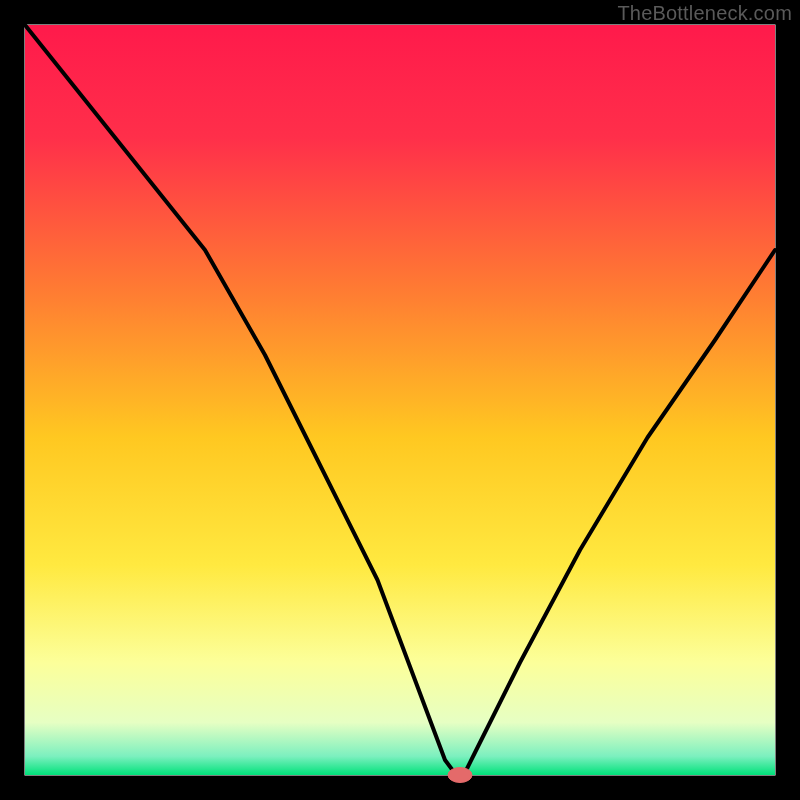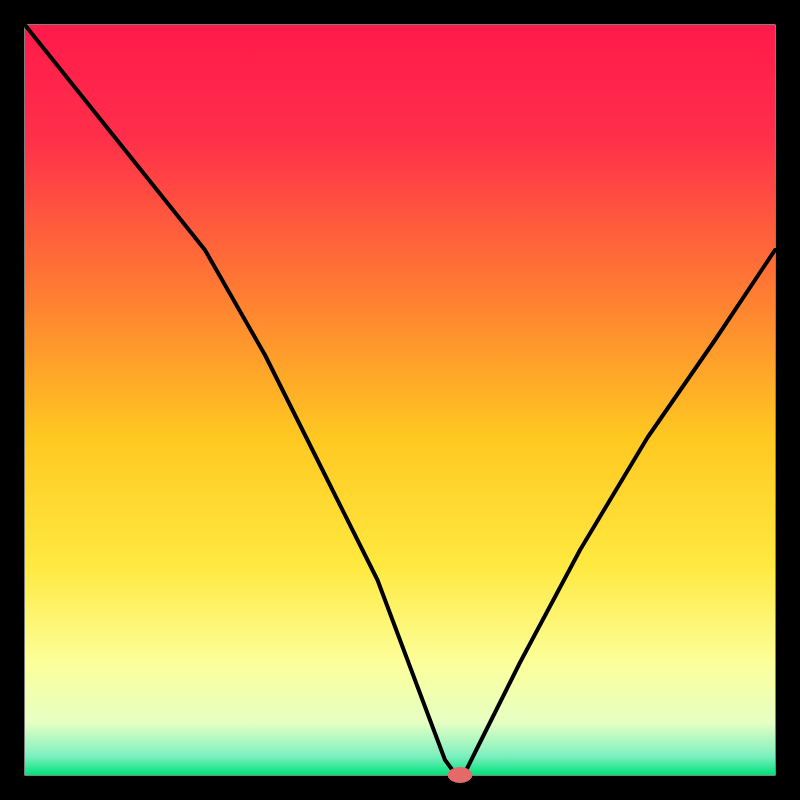--- a/index.html
+++ b/index.html
@@ -32,20 +32,21 @@
     top: 0;
     width: 800px;
     height: 800px;
   }
 </style>
 </head>
 <body>
 
 <div class="wrapper">
 
+  <div class="attribution">TheBottleneck.com</div>
 
   <svg class="chart" viewBox="0 0 800 800" preserveAspectRatio="none">
     <defs>
       <linearGradient id="bg-grad" x1="0" y1="0" x2="0" y2="1">
       <stop offset="0%" stop-color="#ff1a4b"></stop>
           <stop offset="15%" stop-color="#ff2f4a"></stop>
           <stop offset="35%" stop-color="#ff7a33"></stop>
           <stop offset="55.00000000000001%" stop-color="#ffc821"></stop>
           <stop offset="72%" stop-color="#ffe940"></stop>
           <stop offset="85%" stop-color="#fcff9a"></stop>

